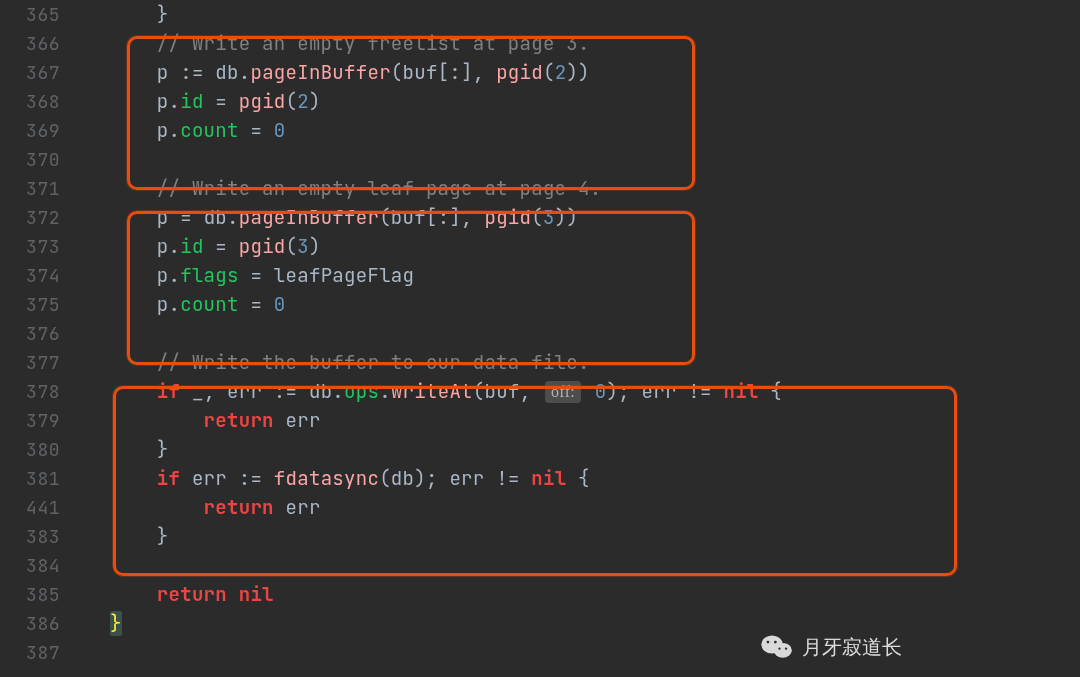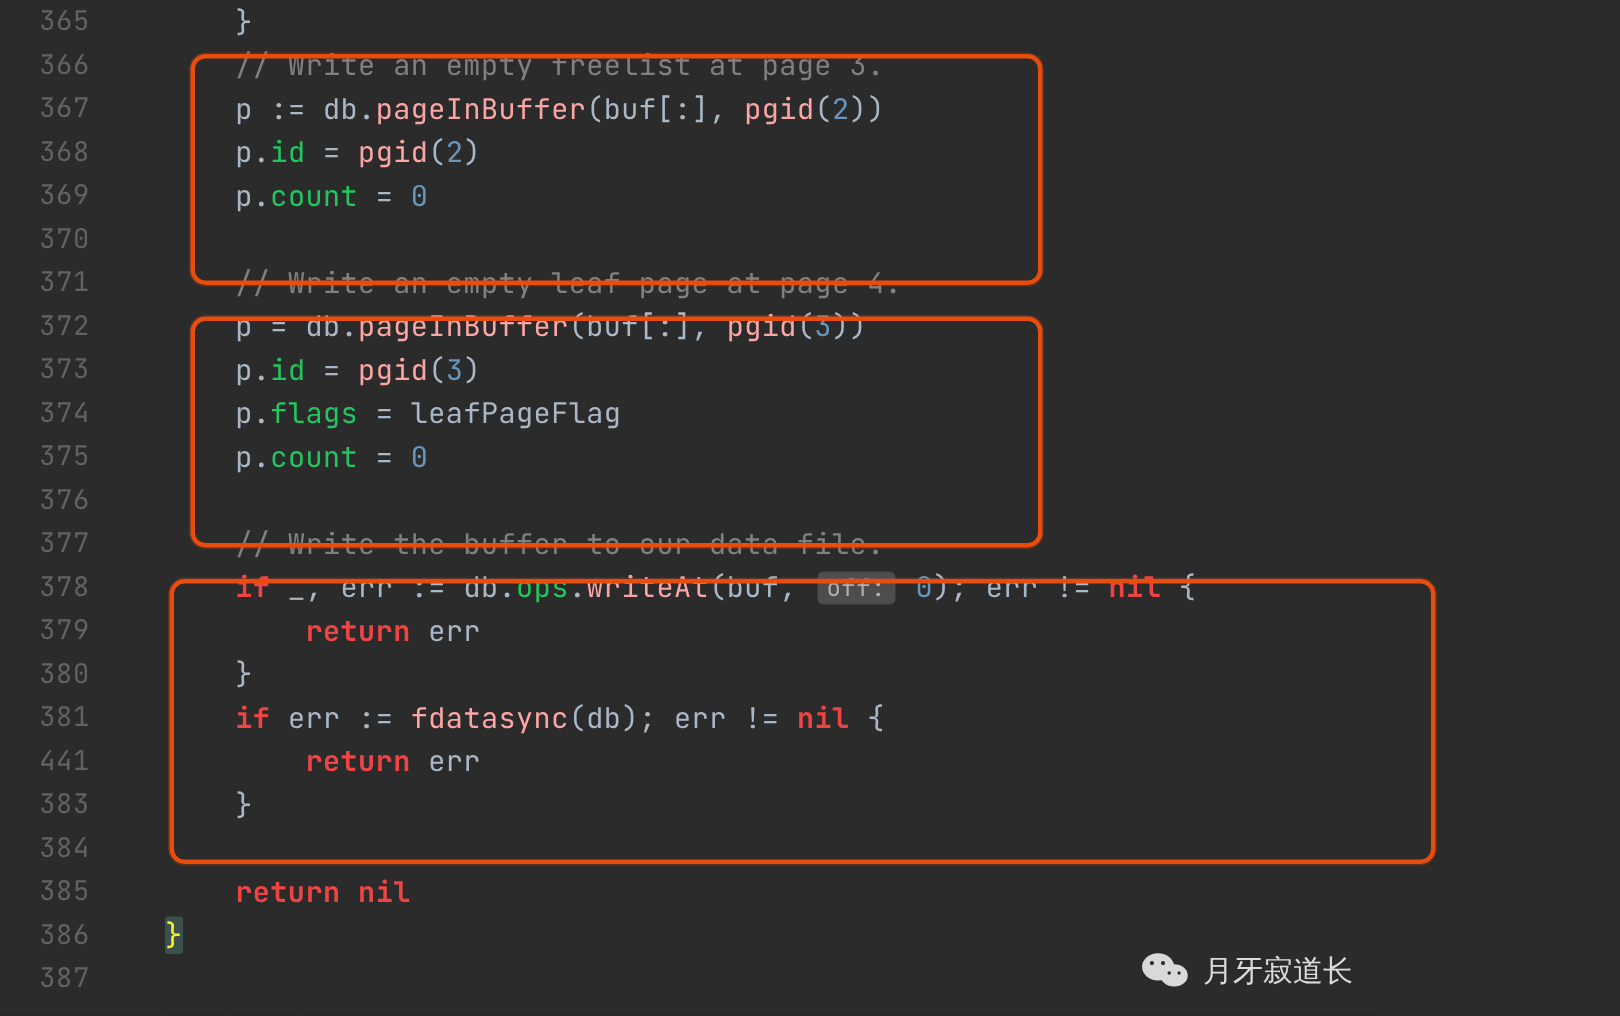--- a/index.html
+++ b/index.html
@@ -64,20 +64,21 @@
   .hint {
     display:inline-block;
     background:#4d4d4d;
     color:#b0b0b0;
     padding:0 6px;
     border-radius:4px;
     font-size:16px;
     line-height:22px;
     vertical-align:1px;
     margin:0 2px;
+    font-family:Liberation Serif, serif;
   }
   .box {
     position:absolute;
     border:3px solid #e84d0e;
     border-radius:10px;
     pointer-events:none;
     box-shadow:0 0 0 1px rgba(232,77,14,0.25);
   }
   .watermark {
     position:absolute;

